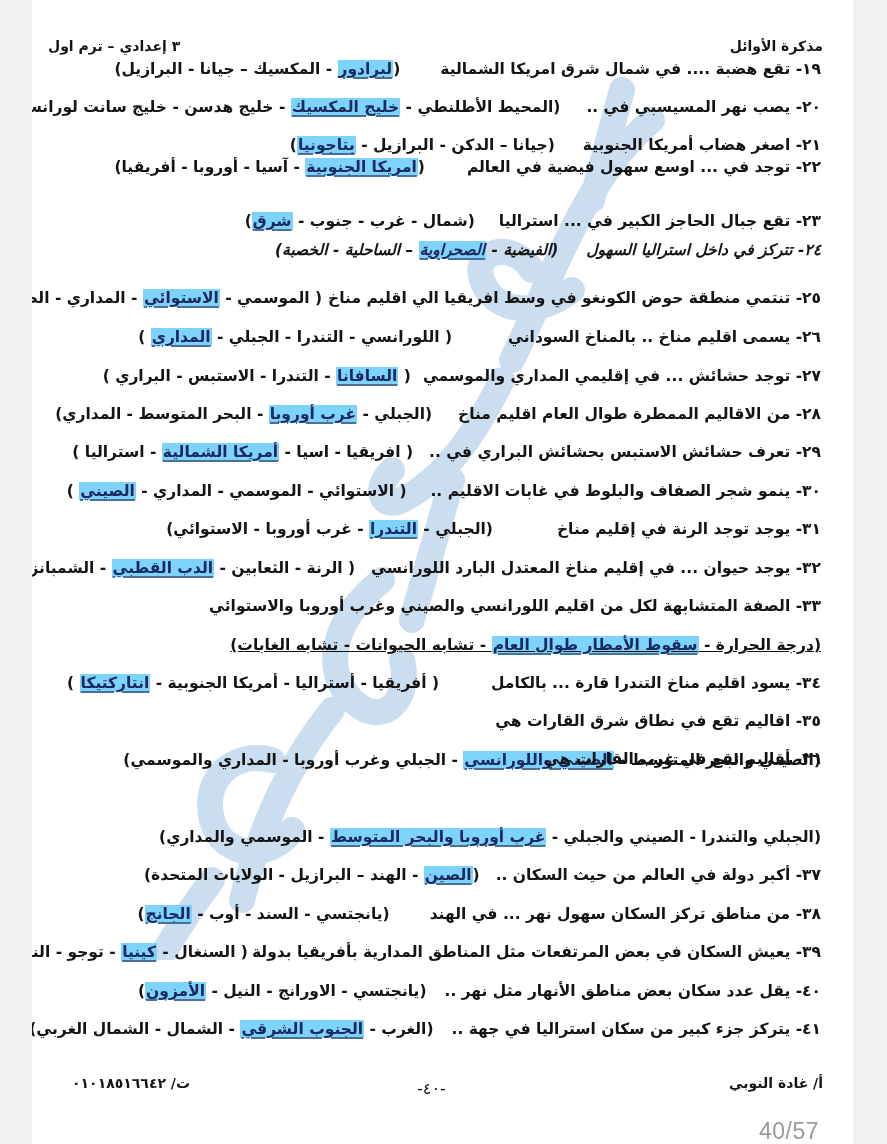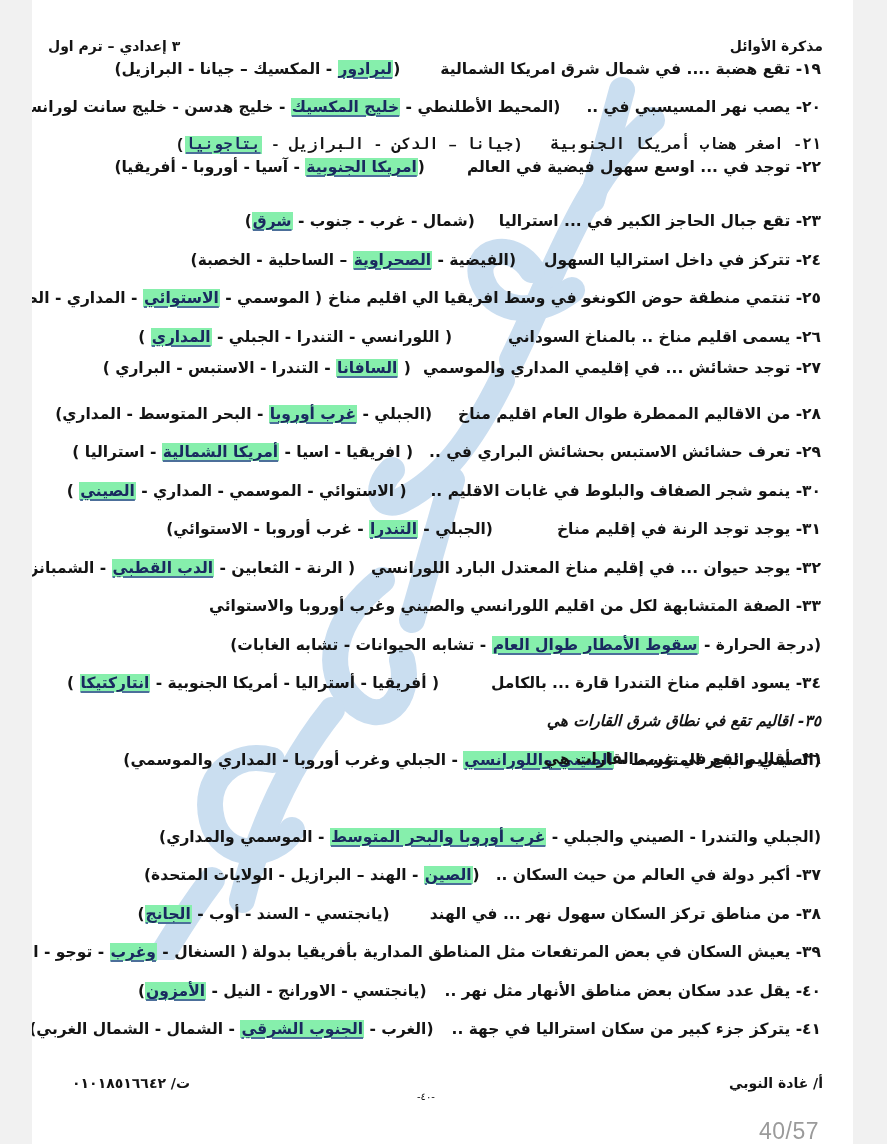--- a/index.html
+++ b/index.html
@@ -66,41 +66,41 @@
     .q {
       position: absolute;
       right: 32px;
       white-space: nowrap;
       font-size: 15.5px;
       line-height: 22px;
       height: 24px;
     }
     .q .gap { display: inline-block; }
     .hl {
-      background: #86efac;
+      background: #7dd3fc;
       text-decoration: underline;
       text-decoration-color: #4c6f9a;
       text-decoration-thickness: 2px;
       text-underline-offset: 3px;
       color: #1a2a60;
       padding: 0 1px;
     }
     .footer {
       position: absolute;
       top: 1075px;
       left: 0;
       width: 821px;
       height: 20px;
       font-size: 14px;
       direction: rtl;
       font-weight: bold;
       color: #141414;
     }
     .footer .author { position: absolute; right: 30px; top: 0; }
-    .footer .pgnum { position: absolute; left: 385px; top: 16px; font-weight: normal; font-size: 10px; }
+    .footer .pgnum { position: absolute; left: 385px; top: 4px; font-weight: normal; font-size: 16px; }
     .footer .phone { position: absolute; left: 40px; top: 0; }
     .page-counter {
       position: absolute;
       right: 68px;
       top: 1118px;
       font-family: "Liberation Sans", sans-serif;
       font-size: 23px;
       color: #9b9b9b;
       letter-spacing: 0.5px;
       z-index: 2;
@@ -133,45 +133,45 @@
       </div>
 
       <div class="q" style="top:58px;">
         <span>١٩</span><span>- </span><span>تقع هضبة .... في شمال شرق امريكا الشمالية</span><span class="gap" style="width:40px"></span><span>(</span><span class="hl">لبرادور</span><span> - المكسيك – جيانا - البرازيل)</span>
       </div>
 
       <div class="q" style="top:96px;">
         <span>٢٠</span><span>- </span><span>يصب نهر المسيسبي في ..</span><span class="gap" style="width:26px"></span><span>(المحيط الأطلنطي - </span><span class="hl">خليج المكسيك</span><span> - خليج هدسن - خليج سانت لورانس)</span>
       </div>
 
-      <div class="q" style="top:134px;font-family:Liberation Mono, monospace;">
+      <div class="q" style="top:134px;">
         <span>٢١</span><span>- </span><span>اصغر هضاب أمريكا الجنوبية</span><span class="gap" style="width:28px"></span><span>(جيانا – الدكن - البرازيل - </span><span class="hl">بتاجونيا</span><span>)</span>
       </div>
 
       <div class="q" style="top:156px;">
         <span>٢٢</span><span>- </span><span>توجد في ... اوسع سهول فيضية في العالم</span><span class="gap" style="width:42px"></span><span>(</span><span class="hl">امريكا الجنوبية</span><span> - آسيا - أوروبا - أفريقيا)</span>
       </div>
 
       <div class="q" style="top:210px;">
         <span>٢٣</span><span>- </span><span>تقع جبال الحاجز الكبير في ... استراليا</span><span class="gap" style="width:24px"></span><span>(شمال - غرب - جنوب - </span><span class="hl">شرق</span><span>)</span>
       </div>
 
-      <div class="q" style="top:249px;">
+      <div class="q" style="top:239px;font-style:italic;">
         <span>٢٤</span><span>- </span><span>تتركز في داخل استراليا السهول</span><span class="gap" style="width:28px"></span><span>(الفيضية - </span><span class="hl">الصحراوية</span><span> – الساحلية - الخصبة)</span>
       </div>
 
       <div class="q" style="top:287px;">
         <span>٢٥</span><span>- </span><span>تنتمي منطقة حوض الكونغو في وسط افريقيا الي اقليم مناخ</span><span class="gap" style="width:6px"></span><span>( الموسمي - </span><span class="hl">الاستوائي</span><span> - المداري - الصيني )</span>
       </div>
 
       <div class="q" style="top:326px;">
         <span>٢٦</span><span>- </span><span>يسمى اقليم مناخ .. بالمناخ السوداني</span><span class="gap" style="width:56px"></span><span>( اللورانسي - التندرا - الجبلي - </span><span class="hl">المداري</span><span> )</span>
       </div>
 
-      <div class="q" style="top:357px;">
+      <div class="q" style="top:365px;">
         <span>٢٧</span><span>- </span><span>توجد حشائش ... في إقليمي المداري والموسمي</span><span class="gap" style="width:12px"></span><span>( </span><span class="hl">السافانا</span><span> - التندرا - الاستبس - البراري )</span>
       </div>
 
       <div class="q" style="top:403px;">
         <span>٢٨</span><span>- </span><span>من الاقاليم الممطرة طوال العام اقليم مناخ</span><span class="gap" style="width:26px"></span><span>(الجبلي - </span><span class="hl">غرب أوروبا</span><span> - البحر المتوسط - المداري)</span>
       </div>
 
       <div class="q" style="top:441px;">
         <span>٢٩</span><span>- </span><span>تعرف حشائش الاستبس بحشائش البراري في ..</span><span class="gap" style="width:16px"></span><span>( افريقيا - اسيا - </span><span class="hl">أمريكا الشمالية</span><span> - استراليا )</span>
       </div>
@@ -185,29 +185,29 @@
       </div>
 
       <div class="q" style="top:557px;">
         <span>٣٢</span><span>- </span><span>يوجد حيوان ... في إقليم مناخ المعتدل البارد اللورانسي</span><span class="gap" style="width:16px"></span><span>( الرنة - الثعابين - </span><span class="hl">الدب القطبي</span><span> - الشمبانزي )</span>
       </div>
 
       <div class="q" style="top:595px;">
         <span>٣٣</span><span>- </span><span>الصفة المتشابهة لكل من اقليم اللورانسي والصيني وغرب أوروبا والاستوائي</span>
       </div>
 
-      <div class="q" style="top:634px;">
+      <div class="q" style="top:634px;text-decoration:underline;">
         <span>(درجة الحرارة - </span><span class="hl">سقوط الأمطار طوال العام</span><span> - تشابه الحيوانات - تشابه الغابات)</span>
       </div>
 
       <div class="q" style="top:672px;text-align:right;">
         <span>٣٤</span><span>- </span><span>يسود اقليم مناخ التندرا قارة ... بالكامل</span><span class="gap" style="width:52px"></span><span>( أفريقيا - أستراليا - أمريكا الجنوبية - </span><span class="hl">انتاركتيكا</span><span> )</span>
       </div>
 
-      <div class="q" style="top:710px;font-style:italic;">
+      <div class="q" style="top:710px;">
         <span>٣٥</span><span>- </span><span>اقاليم تقع في نطاق شرق القارات هي</span>
       </div>
 
       <div class="q" style="top:749px;">
         <span>(الصيني والبحر المتوسط - </span><span class="hl">الصيني واللورانسي</span><span> - الجبلي وغرب أوروبا - المداري والموسمي)</span>
       </div>
 
       <div class="q" style="top:748px;">
         <span>٣٦</span><span>- </span><span>أقاليم تقع في غرب القارات هي</span>
       </div>
@@ -218,21 +218,21 @@
 
       <div class="q" style="top:864px;">
         <span>٣٧</span><span>- </span><span>أكبر دولة في العالم من حيث السكان ..</span><span class="gap" style="width:16px"></span><span>(</span><span class="hl">الصين</span><span> - الهند – البرازيل - الولايات المتحدة)</span>
       </div>
 
       <div class="q" style="top:903px;">
         <span>٣٨</span><span>- </span><span>من مناطق تركز السكان سهول نهر ... في الهند</span><span class="gap" style="width:40px"></span><span>(يانجتسي - السند - أوب - </span><span class="hl">الجانج</span><span>)</span>
       </div>
 
       <div class="q" style="top:941px;">
-        <span>٣٩</span><span>- </span><span>يعيش السكان في بعض المرتفعات مثل المناطق المدارية بأفريقيا بدولة</span><span class="gap" style="width:4px"></span><span>( السنغال - </span><span class="hl">وغرب</span><span> - توجو - النيجر )</span>
+        <span>٣٩</span><span>- </span><span>يعيش السكان في بعض المرتفعات مثل المناطق المدارية بأفريقيا بدولة</span><span class="gap" style="width:4px"></span><span>( السنغال - </span><span class="hl">كينيا</span><span> - توجو - النيجر )</span>
       </div>
 
       <div class="q" style="top:980px;">
         <span>٤٠</span><span>- </span><span>يقل عدد سكان بعض مناطق الأنهار مثل نهر ..</span><span class="gap" style="width:18px"></span><span>(يانجتسي - الاورانج - النيل - </span><span class="hl">الأمزون</span><span>)</span>
       </div>
 
       <div class="q" style="top:1018px;">
         <span>٤١</span><span>- </span><span>يتركز جزء كبير من سكان استراليا في جهة ..</span><span class="gap" style="width:18px"></span><span>(الغرب - </span><span class="hl">الجنوب الشرقي</span><span> - الشمال - الشمال الغربي)</span>
       </div>
     </div>

